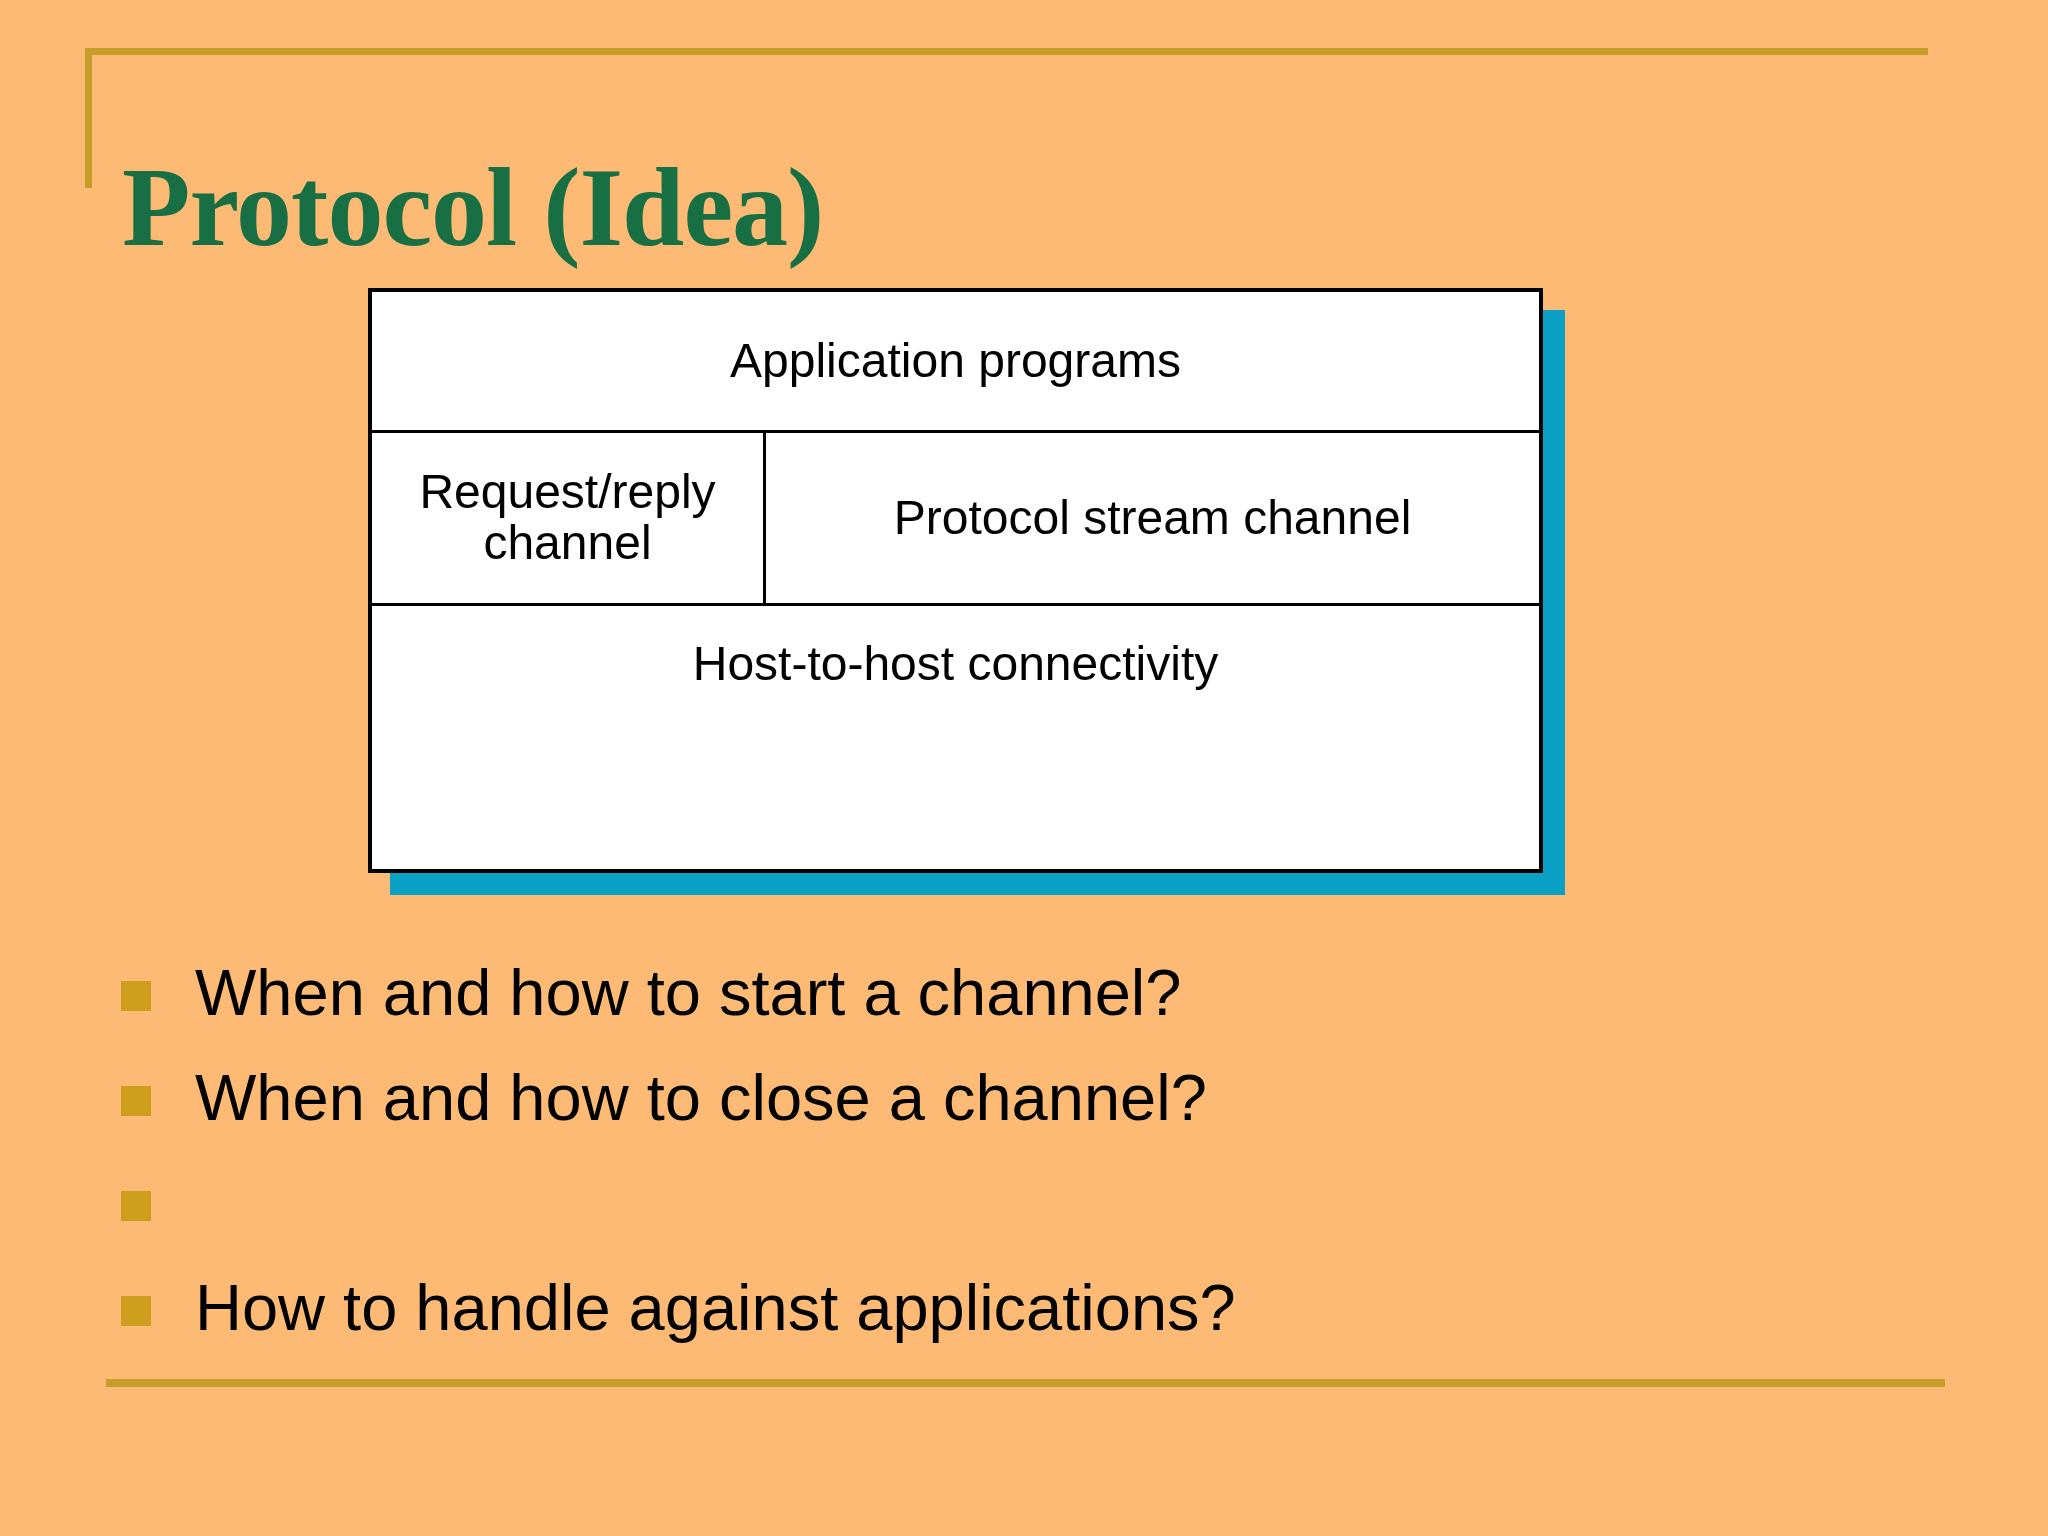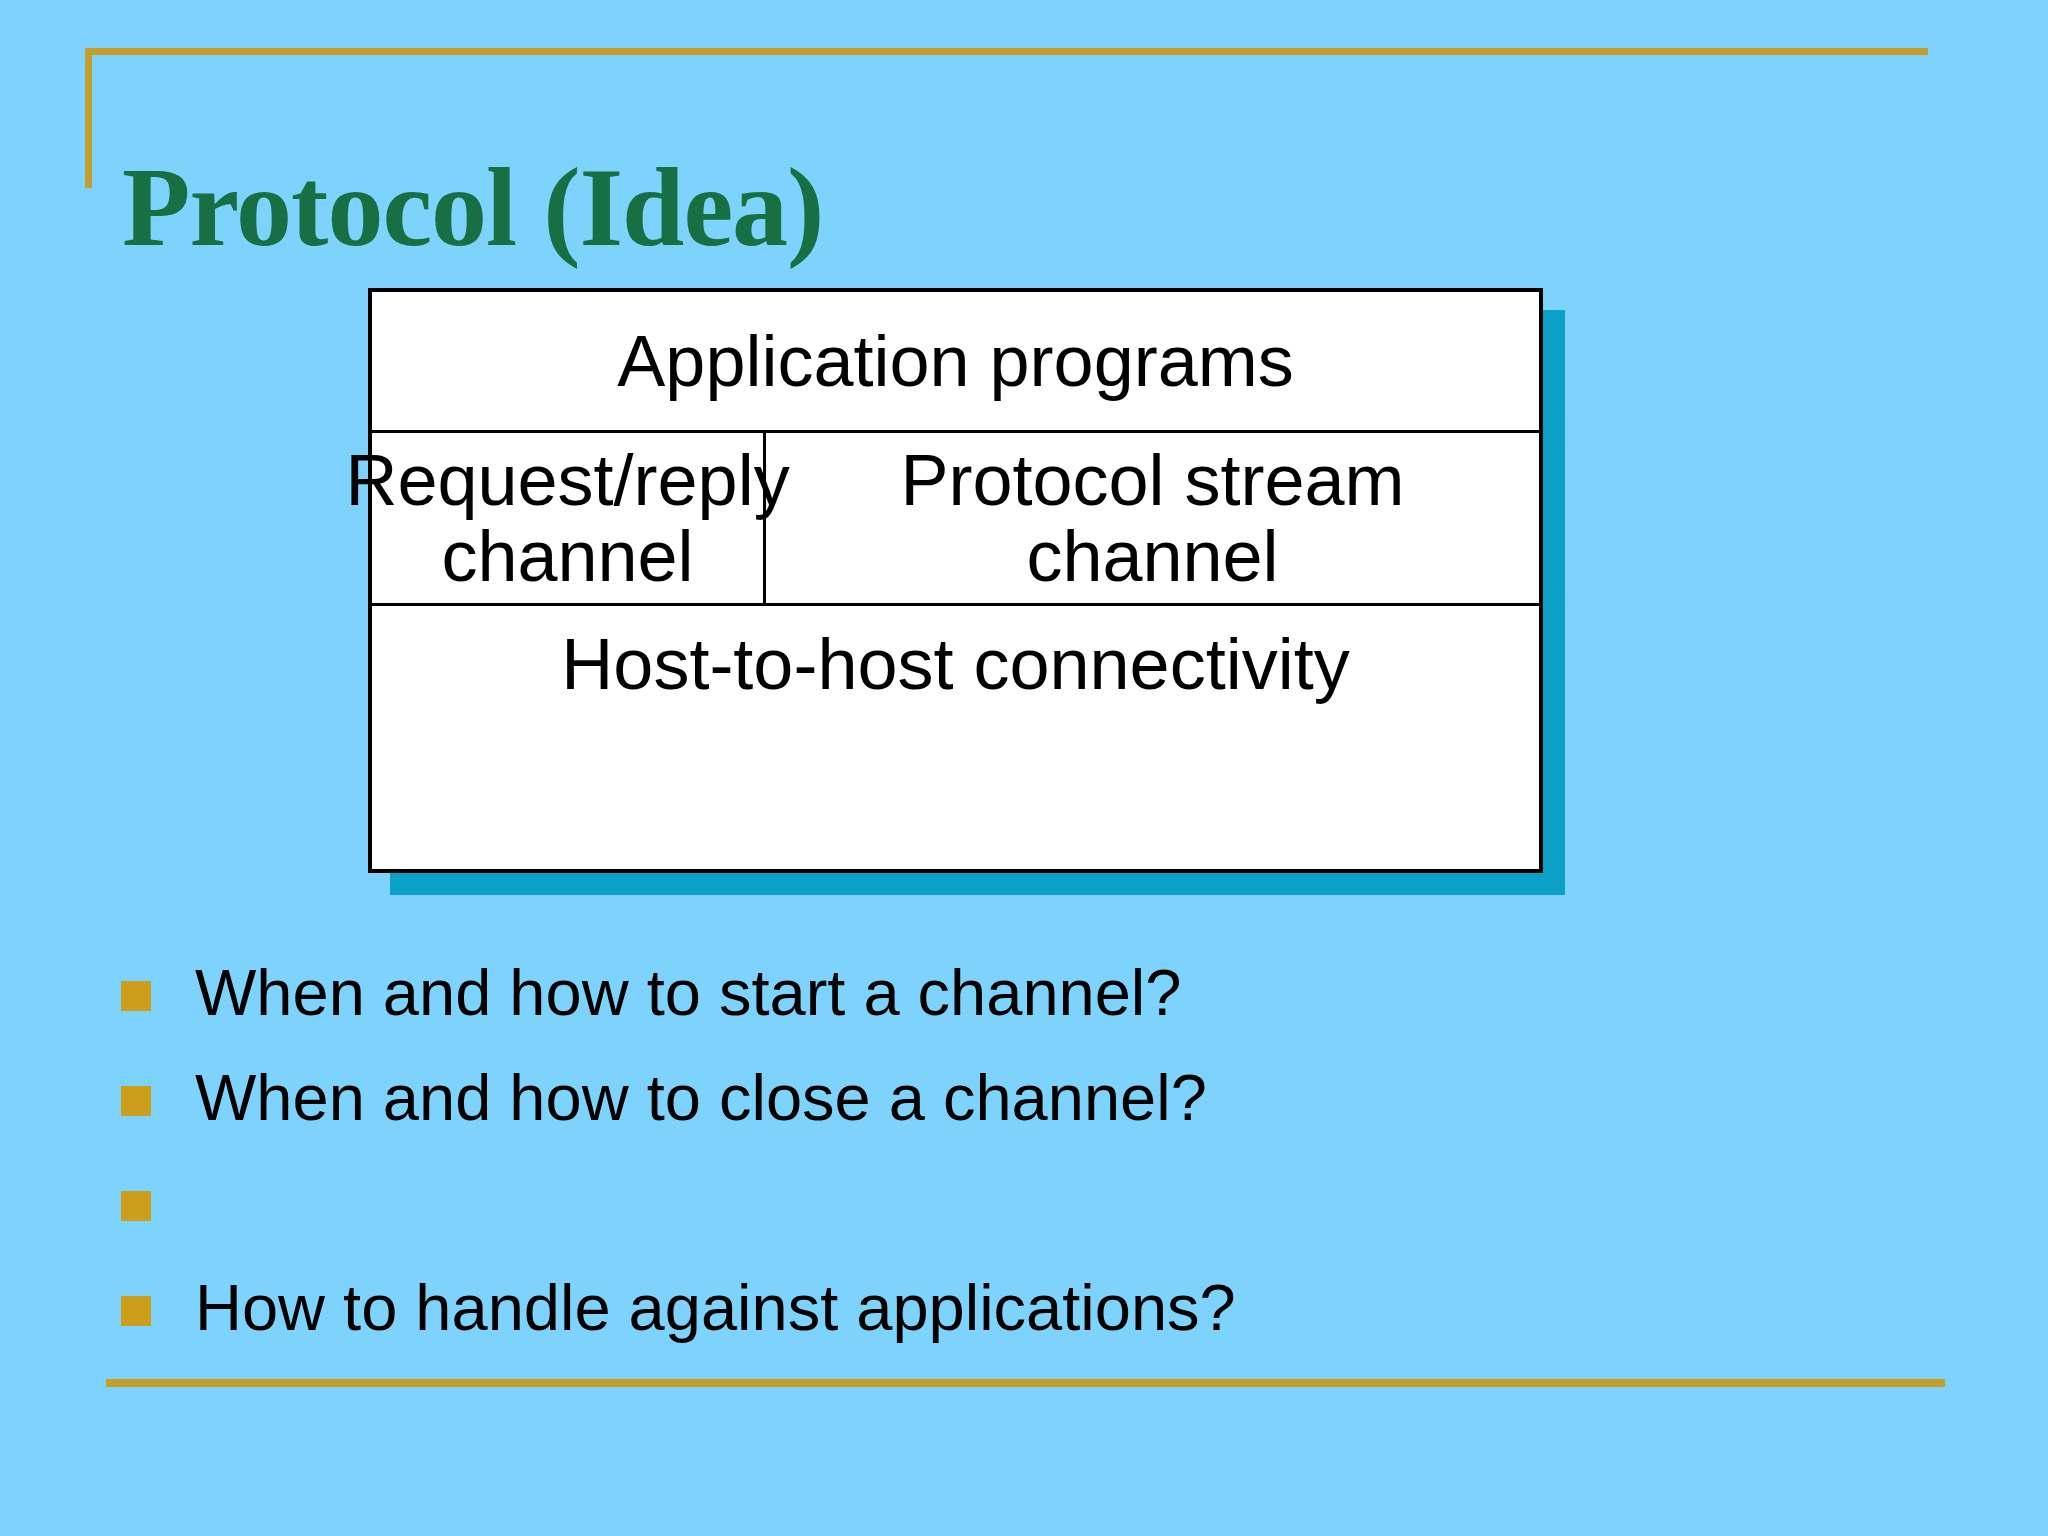--- a/index.html
+++ b/index.html
@@ -1,20 +1,20 @@
 <!DOCTYPE html>
 <html><head>
 <meta charset="utf-8">
 <style>
   html, body { margin: 0; padding: 0; background: #ffffff; }
   .slide {
     position: relative;
     width: 2048px;
     height: 1536px;
-    background: #7dd3fc;
+    background: #fdba74;
     overflow: hidden;
     font-family: "Liberation Sans", sans-serif;
     --green: #186F44;
     --gold: #C49D2A;
     --bullet-gold: #CC9E1C;
     --teal: #0BA0C6;
   }
 
   
   .rule-top {
@@ -74,21 +74,21 @@
   .drow-1 { height: 138px; }
   .drow-2 { height: 173px; }
   .drow-3 { height: 120px; }
   .drow-4 { flex: 1; }
   .dcell {
     flex: 1;
     display: flex;
     align-items: center;
     justify-content: center;
     text-align: center;
-    font-size: 72px;
+    font-size: 48px;
     line-height: 1.06;
     color: #000000;
     box-sizing: border-box;
     padding: 0 10px;
   }
   .dcell-split-left {
     flex: none;
     width: 394px;
     border-right: 3px solid #000000;
   }

